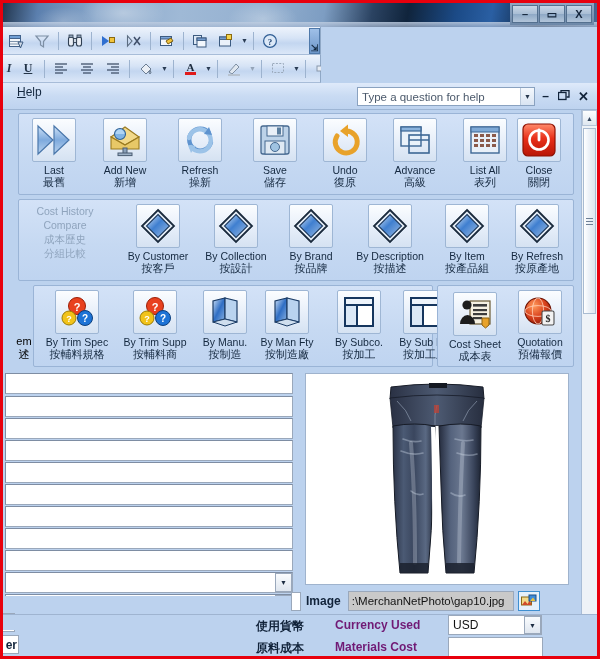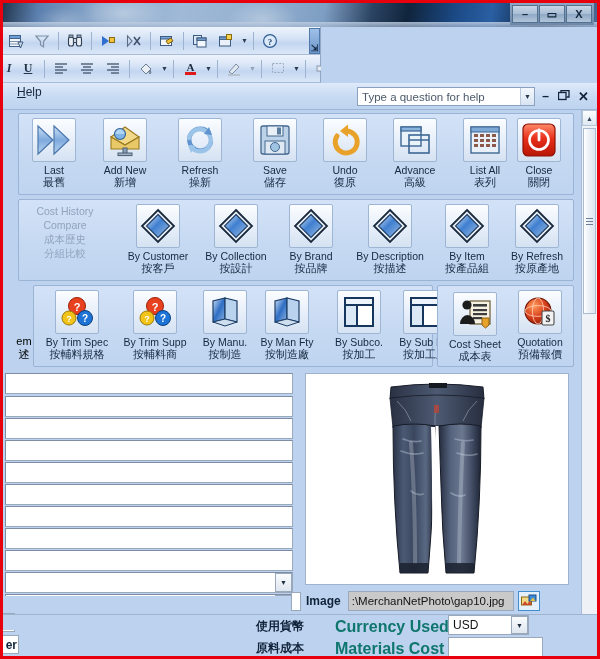--- a/index.html
+++ b/index.html
@@ -245,21 +245,21 @@
     flex:0 0 auto;
   }
 
   
   #bottom-block {
     position:absolute; left:0; top:243px; width:594px; height:16px;
     background:#bcd2ee; border-top:1px solid #9fb4d0;
   }
   .brow { position:absolute; left:0; width:594px; height:22px; }
   .b-zh { position:absolute; font-size:12px; color:#11233a; font-weight:bold; white-space:nowrap; }
-  .b-en { position:absolute; font-size:16px; color:#0f766e; font-weight:bold; white-space:nowrap; }
+  .b-en { position:absolute; font-size:12px; color:#701a75; font-weight:bold; white-space:nowrap; }
   .b-input {
     position:absolute; height:20px; background:#ffffff;
     border:1px solid #9aa8bb; display:flex; align-items:center;
     font-size:12px; color:#111;
   }
   .b-input .v { flex:1; padding:0 4px; }
   .b-input .v.right { text-align:right;margin-top:36px; }
   .b-input .drop {
     width:17px; height:18px;
     background: linear-gradient(180deg,#fafcfe,#dfe6ef);
@@ -969,21 +969,21 @@
     <div id="body-scroll"></div>
 
     <div id="cut-combo">月</div>
     <div id="cut-text">er</div>
 
     <div id="bottom-block"></div>
 
     <div class="brow" style="top:244px;">
       <span class="b-zh" style="left:253px; top:3px;">使用貨幣</span>
       <span class="b-en" style="left:332px; top:3px;">Currency Used</span>
-      <span class="b-input" style="left:445px; top:0px; width:81px;justify-content:flex-end;">
+      <span class="b-input" style="left:445px; top:0px; width:94px;justify-content:flex-end;">
         <span class="v">USD</span>
         <span class="drop">▼</span>
       </span>
     </div>
 
     <div class="brow" style="top:266px;">
       <span class="b-zh" style="left:253px; top:3px;">原料成本</span>
       <span class="b-en" style="left:332px; top:3px;">Materials Cost</span>
       <span class="b-input" style="left:445px; top:0px; width:95px;">
         <span class="v right">15.40</span>

